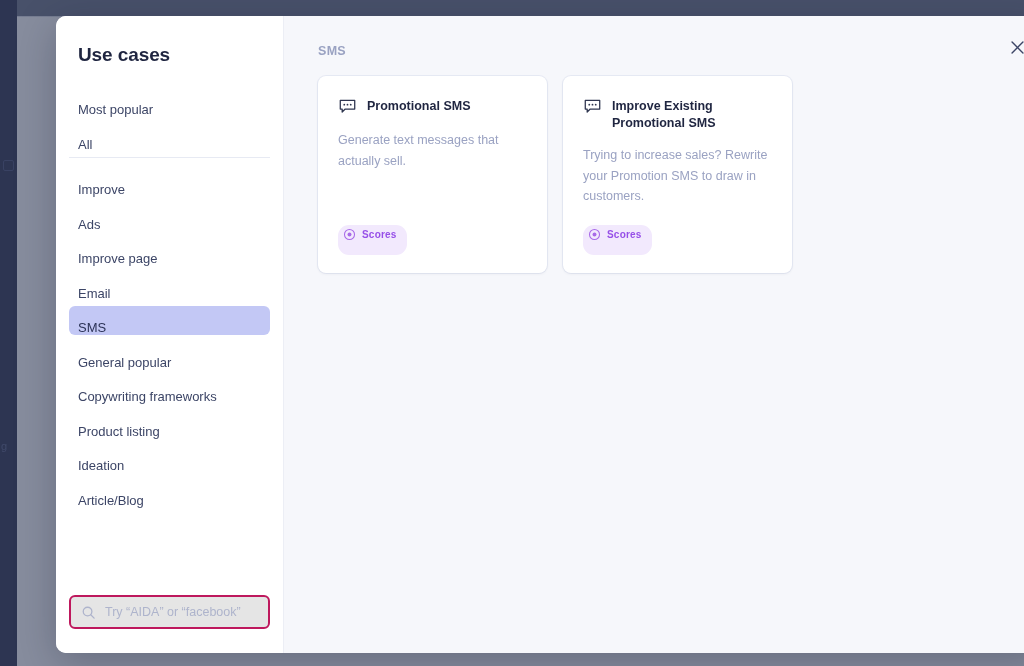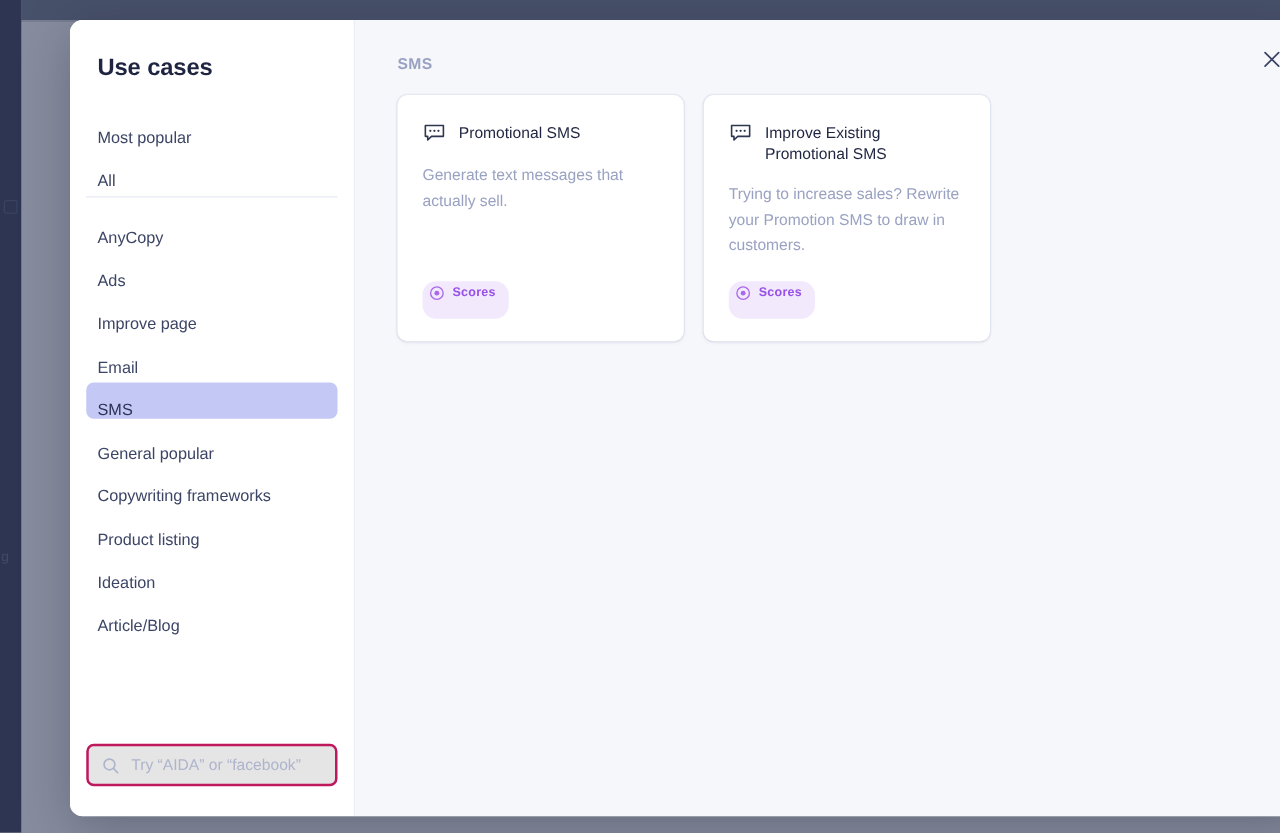--- a/index.html
+++ b/index.html
@@ -172,21 +172,21 @@
     flex-direction: column;
   }
   .card-head {
     display: flex;
     align-items: flex-start;
     gap: 10px;
     margin-bottom: 14px;
   }
   .card-title {
     font-size: 12.5px;
-    font-weight: normal;
+    font-weight: bold;
     color: #1f2540;
     line-height: 1.32;
     padding-top: 1px;
   }
   .card-desc {
     font-size: 12.5px;
     color: #9aa2c2;
     line-height: 1.65;
     margin-bottom: 18px;
     flex: 1 1 auto;
@@ -245,21 +245,21 @@
         </div>
         <div class="nav-item">
           <span>All</span>
         </div>
       </div>
 
       <div class="nav-divider"></div>
 
       <div>
         <div class="nav-item">
-          <span>AnyCopy</span>
+          <span>Improve</span>
         </div>
         <div class="nav-item">
           <span>Ads</span>
         </div>
         <div class="nav-item">
           <span>Improve page</span>
         </div>
         <div class="nav-item">
           <span>Email</span>
         </div>

